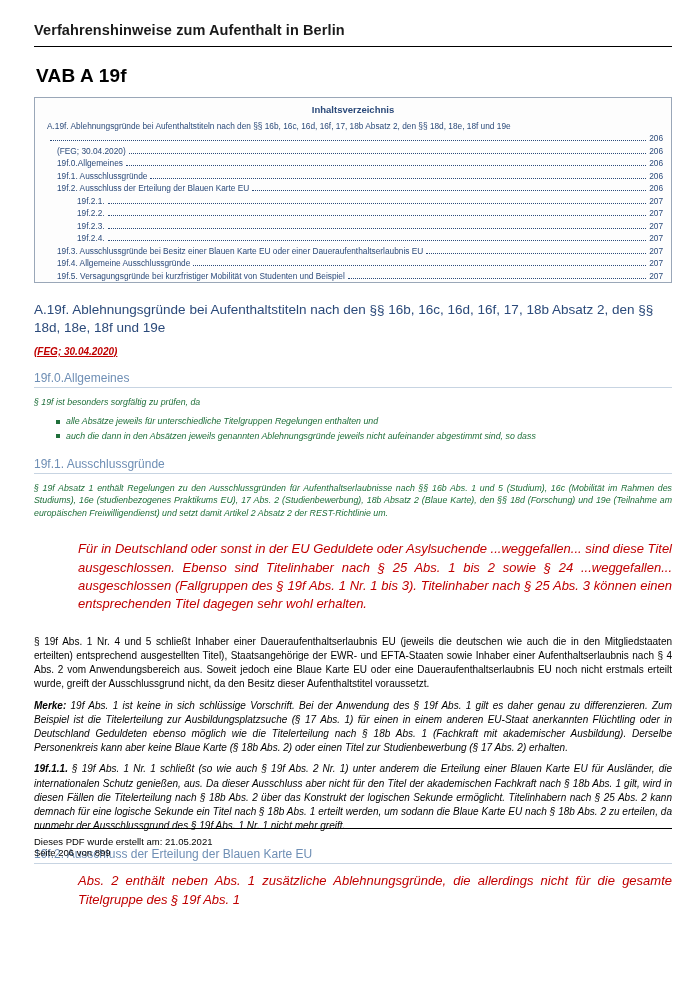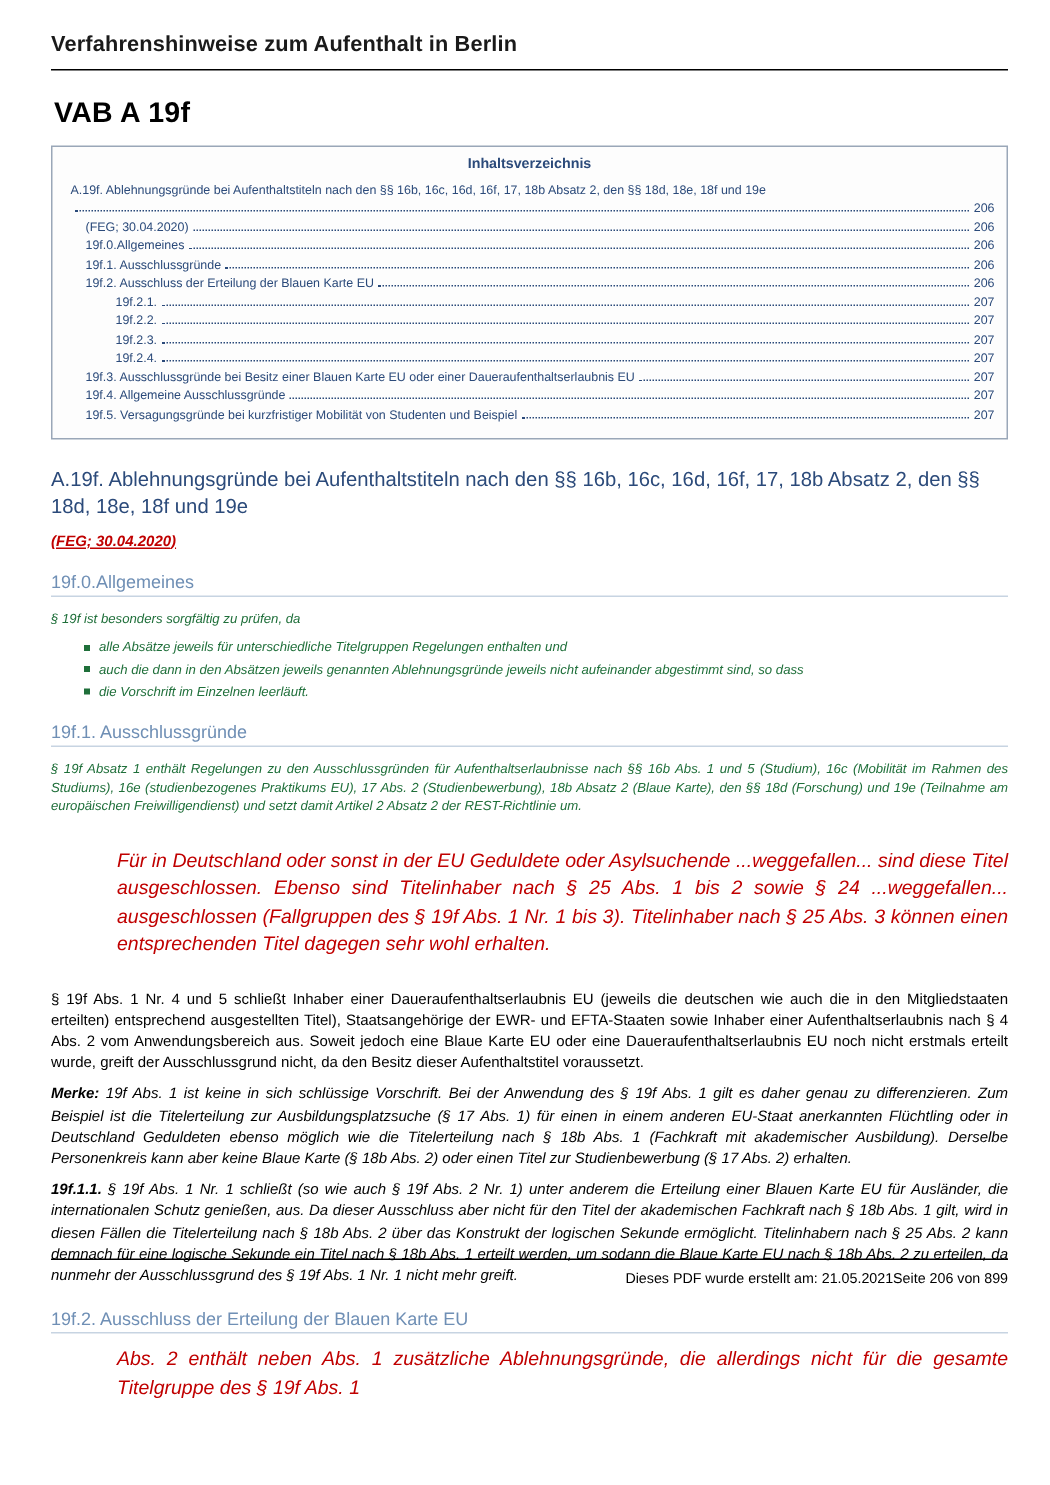--- a/index.html
+++ b/index.html
@@ -35,21 +35,21 @@
     font-size: 19px;
     font-weight: bold;
     color: #000;
     margin: 0 0 10px 2px;
     letter-spacing: .2px;
   }
   
   .toc {
     border: 1px solid #9aa7b8;
     background: #fdfdfd;
-    padding: 6px 8px 10px 8px;
+    padding: 6px 8px 0 8px;
     margin-bottom: 18px;
   }
   .toc-title {
     text-align: center;
     font-size: 9.5px;
     font-weight: bold;
     color: #2b4a7a;
     margin-bottom: 5px;
   }
   .toc-row {
@@ -156,23 +156,24 @@
   .ital { font-style: italic; }
   
   .footer {
     position: absolute;
     left: 34px;
     right: 28px;
     bottom: 14px;
     border-top: 1.2px solid #000;
     padding-top: 7px;
     display: flex;
-    justify-content: flex-end;
+    justify-content: center;
     font-size: 9.5px;
     color: #000;
+    flex-direction: column;
   }
 </style>
 </head>
 <body>
 
 <div class="page">
 
   <div class="doc-header">Verfahrenshinweise zum Aufenthalt in Berlin</div>
 
   <div class="doc-title">VAB A 19f</div>
@@ -259,21 +260,20 @@
 
   <div class="feg"><span class="u">(FEG; 30.04.2020)</span></div>
 
   <div class="h2">19f.0.Allgemeines</div>
 
   <p class="para green">§ 19f ist besonders sorgfältig zu prüfen, da</p>
 
   <ul class="bullets">
     <li>alle Absätze jeweils für unterschiedliche Titelgruppen Regelungen enthalten und</li>
     <li>auch die dann in den Absätzen jeweils genannten Ablehnungsgründe jeweils nicht aufeinander abgestimmt sind, so dass</li>
-    <li>die Vorschrift im Einzelnen leerläuft.</li>
   </ul>
 
   <div class="h2b">19f.1. Ausschlussgründe</div>
 
   <p class="para green">§ 19f Absatz 1 enthält Regelungen zu den Ausschlussgründen für Aufenthaltserlaubnisse nach §§ 16b Abs. 1 und 5 (Studium), 16c (Mobilität im Rahmen des Studiums), 16e (studienbezogenes Praktikums EU), 17 Abs. 2 (Studienbewerbung), 18b Absatz 2 (Blaue Karte), den §§ 18d (Forschung) und 19e (Teilnahme am europäischen Freiwilligendienst) und setzt damit Artikel 2 Absatz 2 der REST-Richtlinie um.</p>
 
   <div class="spacer-lg"></div>
 
   <p class="para red">Für in Deutschland oder sonst in der EU Geduldete oder Asylsuchende ...weggefallen... sind diese Titel ausgeschlossen. Ebenso sind Titelinhaber nach § 25 Abs. 1 bis 2 sowie § 24 ...weggefallen... ausgeschlossen (Fallgruppen des § 19f Abs. 1 Nr. 1 bis 3). Titelinhaber nach § 25 Abs. 3 können einen entsprechenden Titel dagegen sehr wohl erhalten.</p>
 

